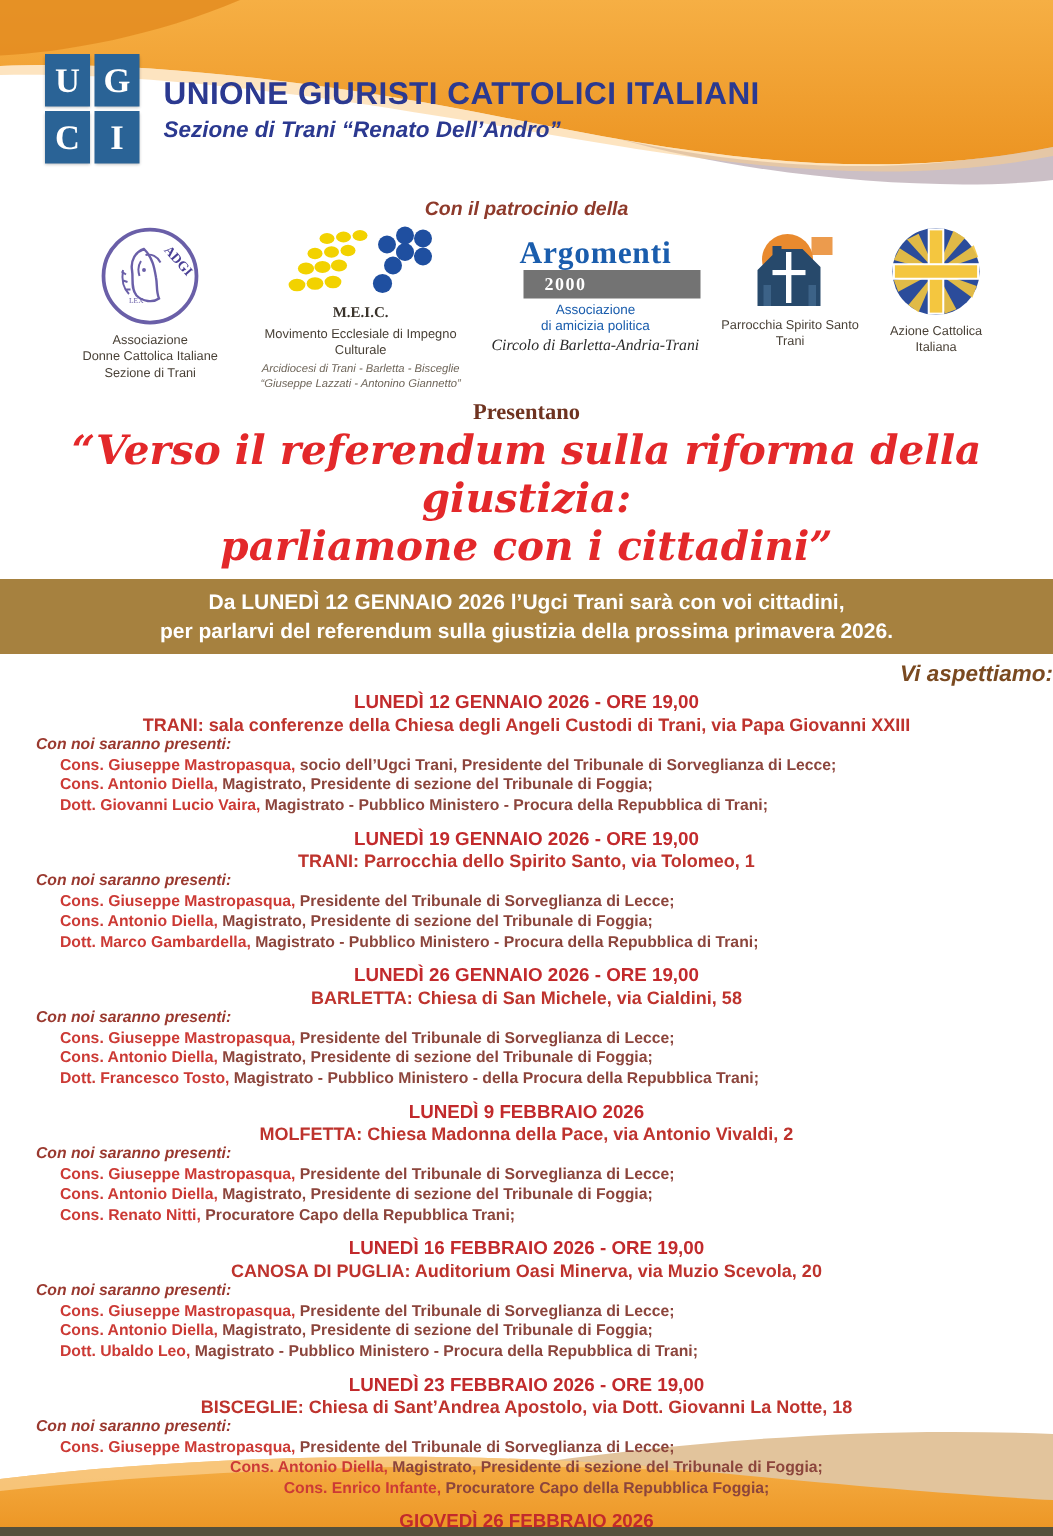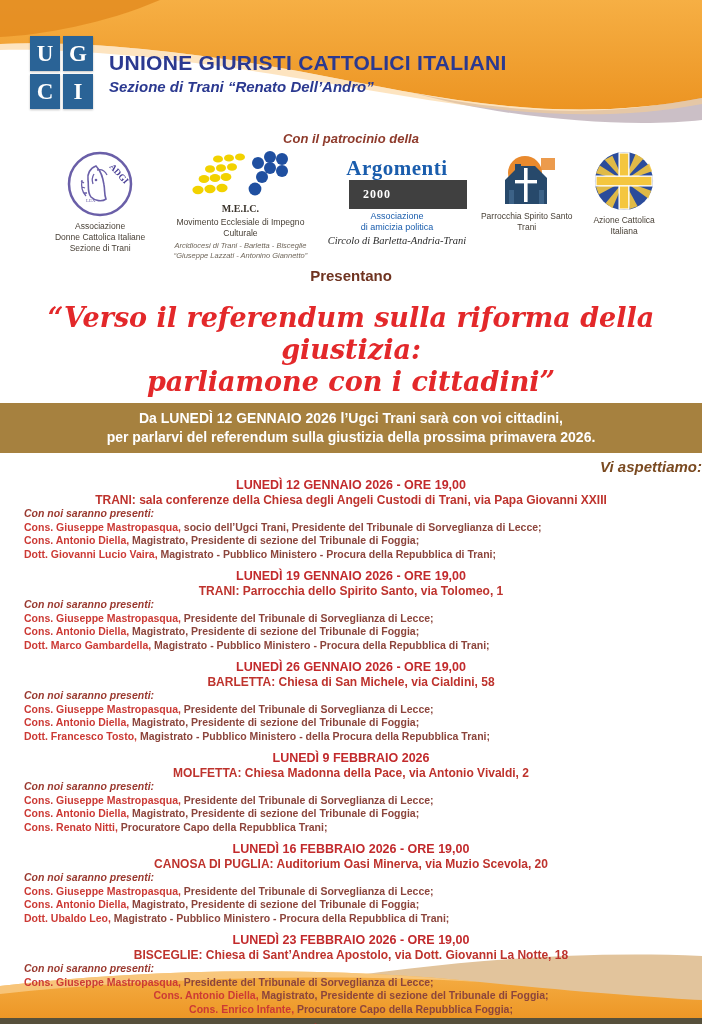--- a/index.html
+++ b/index.html
@@ -24,44 +24,44 @@
   .brand-title{color:#2B3990;font-weight:bold;font-size:21px;letter-spacing:.3px;}
   .brand-sub{color:#2B3990;font-weight:bold;font-style:italic;font-size:15px;margin-top:3px;}
   .pat-label{text-align:center;font-style:italic;font-weight:bold;color:#8E3A2B;font-size:13px;margin-top:22px;}
   .logos-row{display:flex;justify-content:space-between;align-items:flex-start;padding:4px 34px 0 40px;}
   .logo-block{display:flex;flex-direction:column;align-items:center;}
   .logo-cap{font-size:8.5px;color:#473F35;text-align:center;line-height:1.3;margin-top:3px;}
   .meic-name{font-family:"Liberation Serif",serif;font-weight:bold;font-size:10px;color:#3A332B;margin-top:1px;text-align:center;}
   .meic-sub{font-size:7.5px;color:#6F665A;font-style:italic;text-align:center;line-height:1.3;margin-top:2px;}
   .arg-logo{margin-top:8px;text-align:center;}
   .arg-name{font-family:"Liberation Serif",serif;font-weight:bold;color:#1A5DAD;font-size:21px;line-height:1;letter-spacing:.5px;}
-  .arg-bar{background:#404040;width:118px;height:29px;margin:1px 0 0 22px;display:flex;align-items:center;}
+  .arg-bar{background:#737373;width:118px;height:19px;margin:1px 0 0 22px;display:flex;align-items:center;}
   .arg-bar span{color:#fff;font-family:"Liberation Serif",serif;font-weight:bold;font-size:12px;margin-left:14px;letter-spacing:1px;}
   .arg-cap{color:#1A5DAD;font-size:9px;line-height:1.2;margin-top:2px;}
   .arg-circ{font-family:"Liberation Serif",serif;font-style:italic;font-weight:normal;color:#2B2B2B;font-size:10.5px;margin-top:2px;}
 
   
-  .presentano{text-align:center;font-weight:bold;color:#6F3320;font-size:15px;margin-top:6px;}
+  .presentano{text-align:center;font-weight:bold;color:#6F3320;font-size:15px;margin-top:6px;font-family:Liberation Serif, serif;}
   .main-title{
     text-align:center;color:#E3282A;font-family:"DejaVu Serif",serif;
-    font-style:italic;font-weight:bold;font-size:27px;line-height:1.18;margin-top:18px;
+    font-style:italic;font-weight:bold;font-size:27px;line-height:1.18;margin-top:1px;
   }
   
   .banner{background:#A6813F;color:#fff;font-weight:bold;font-size:14px;
     text-align:center;line-height:1.35;padding:6px 0;margin-top:6px;}
   .await{text-align:right;font-weight:bold;font-style:italic;color:#7A4A21;font-size:15px;margin:5px 0 3px 0;}
 
   
   .events{}
   .event{margin-bottom:8px;}
   .e-date{text-align:center;font-weight:bold;color:#C22A2C;font-size:12.5px;line-height:14.5px;}
   .e-loc{text-align:center;font-weight:bold;color:#BE332D;font-size:12px;line-height:14.5px;}
   .e-loc .addr{}
   .e-intro{font-style:italic;font-weight:bold;color:#9A392F;font-size:10.5px;line-height:13.5px;margin-left:24px;}
-  .speaker{font-weight:bold;font-size:10.5px;line-height:13.5px;margin-left:24px;}
+  .speaker{font-weight:bold;font-size:10.5px;line-height:13.5px;margin-left:40px;}
   .speaker.centered{margin-left:0;text-align:center;}
   .s-name{color:#CC3A35;}
   .s-role{color:#8C453C;}
 </style>
 </head>
 <body>
 
 <div class="page">
 
   <svg class="wave top" height="135" viewBox="0 0 702 135">

